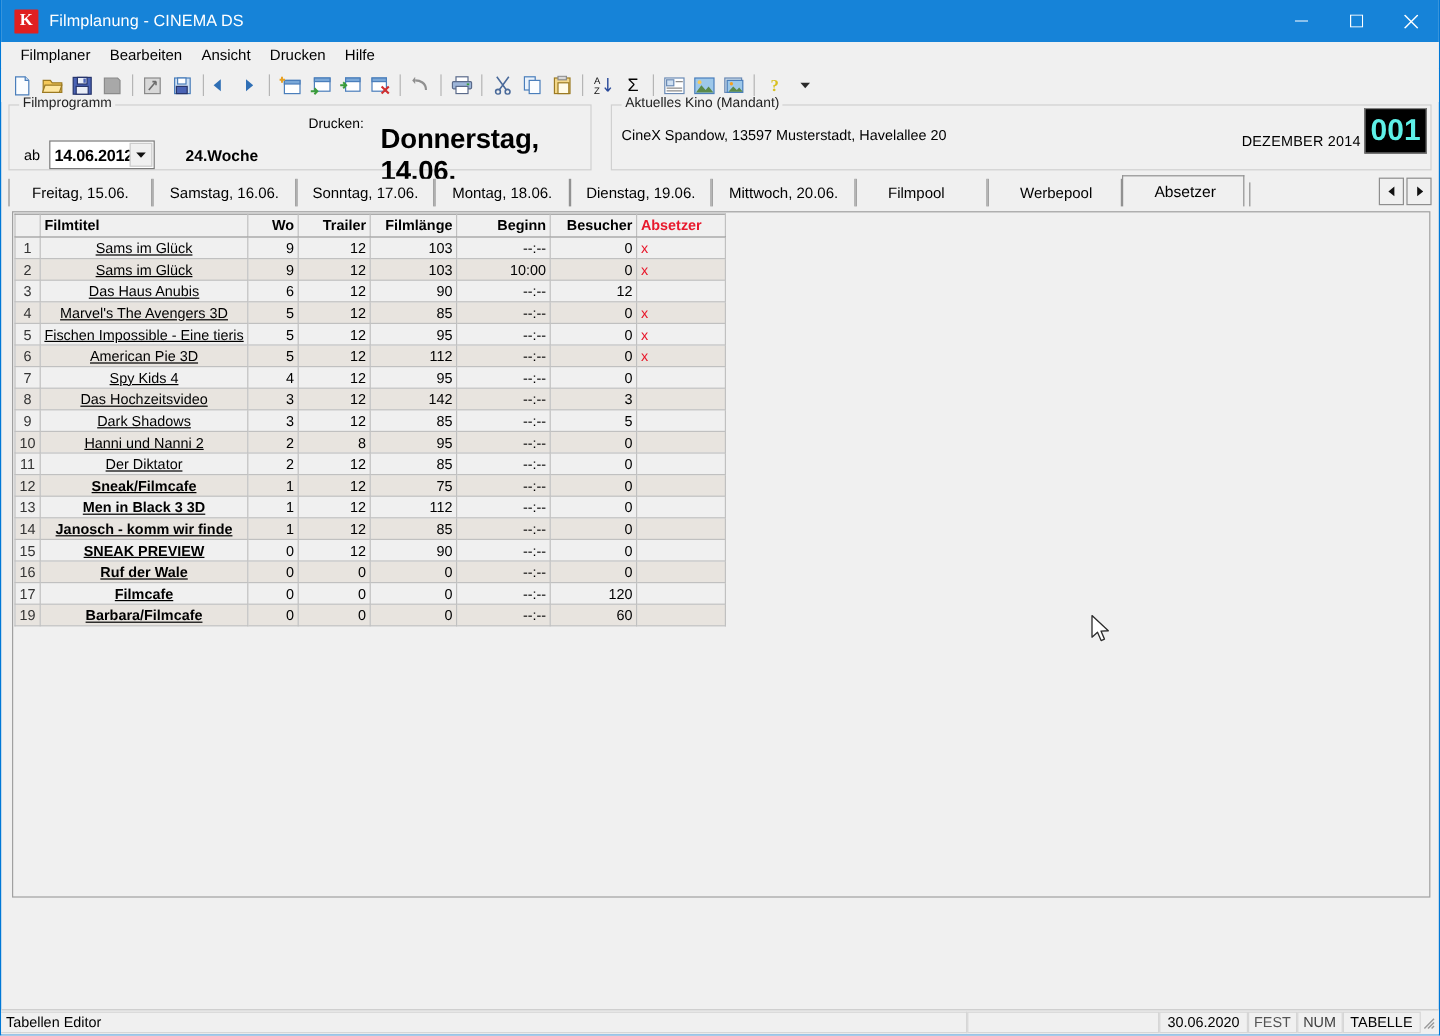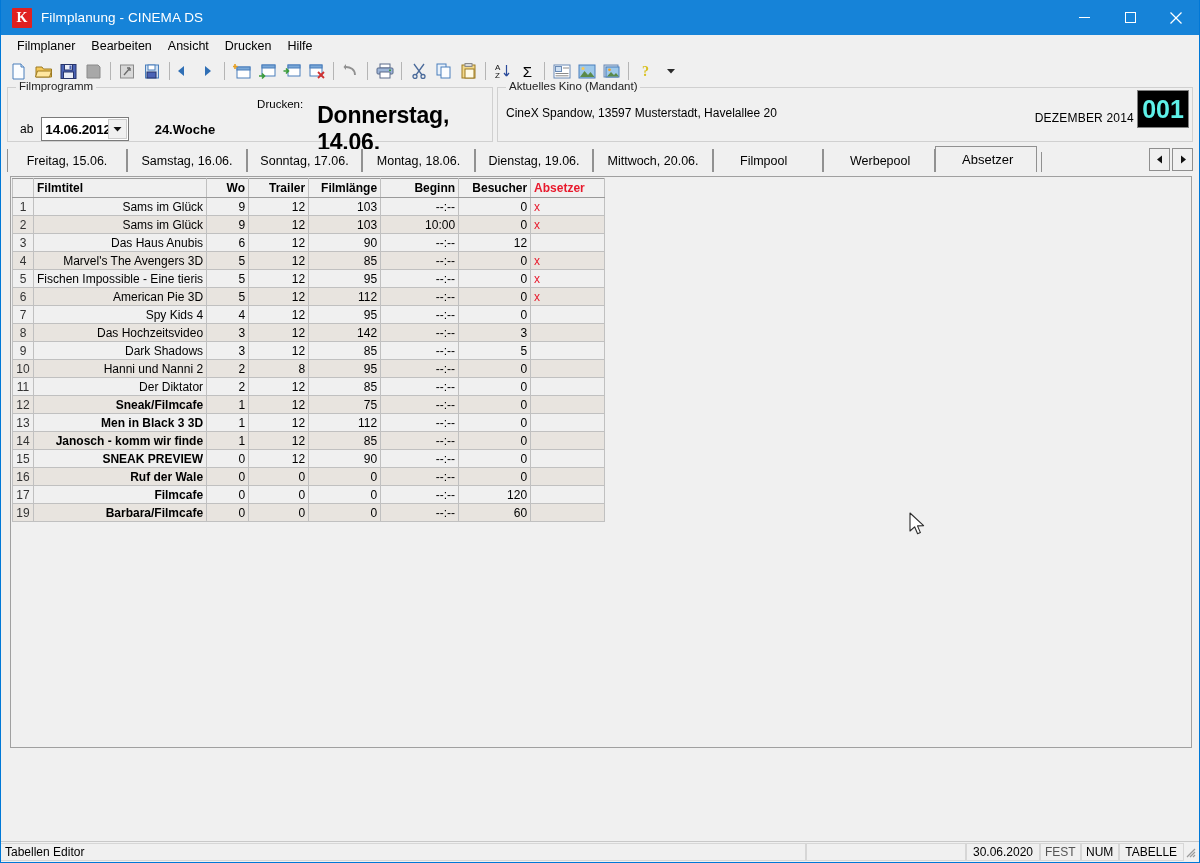--- a/index.html
+++ b/index.html
@@ -95,21 +95,21 @@
     width: 14px; height: 24px;
     display:flex; align-items:center; justify-content:center;
   }
 
   
   .groups {
     position: relative;
     height: 55px;
     margin: 2px 6px 0 6px;
     display: flex;
-    gap: 4px;
+    gap: 16px;
   }
   .gbox {
     position: relative;
     border: 1px solid #d0d0d0;
     background: #f0f0f0;
   }
   .gbox-legend {
     position: absolute;
     top: -8px; left: 8px;
     background: #f0f0f0;
@@ -280,21 +280,21 @@
   th.c-beg   { width: 78px;  text-align: right; }
   th.c-bes   { width: 72px;  text-align: right; }
   th.c-abs   { width: 74px;  text-align: left; color: #e8192c; }
 
   td.c-num {
     background: #f0f0f0;
     text-align: center;
     color: #333;
     border-right: 1px solid #9a9a9a;
   }
-  td.c-title { text-align: right; }
+  td.c-title { text-align: center; text-decoration: underline; }
   td.num     { text-align: right; }
   td.c-abs   { text-align: left; color: #e8192c; font-weight: bold; padding-left:4px;}
   tr.alt td  { background: #e8e4df; }
   tr.bold td.c-title { font-weight: bold; }
 
   
   .statusbar {
     position: absolute;
     left: 0; bottom: 0;
     width: 1198px; height: 20px;
@@ -308,21 +308,21 @@
     border: 1px solid #d6d6d6;
     height: 18px;
     display: flex; align-items: center;
     padding: 0 4px;
     box-sizing: border-box;
   }
   .sb-main { flex: 0 0 805px; border-left: none; }
   .sb-blank { flex: 0 0 160px; }
   .sb-date { flex: 0 0 74px; justify-content: center; }
   .sb-fest { flex: 0 0 38px; justify-content: center; color:#555; }
-  .sb-num  { flex: 0 0 38px; justify-content: center; color:#000000; }
+  .sb-num  { flex: 0 0 38px; justify-content: center; color:#404040; }
   .sb-tab  { flex: 0 0 65px; justify-content: center; }
   .sb-grip { flex: 1; display:flex; align-items:flex-end; justify-content:flex-end; padding-right:3px; }
 
   .cursor {
     position: absolute;
     left: 908px; top: 512px;
     pointer-events: none;
   }
 </style>
 </head>

